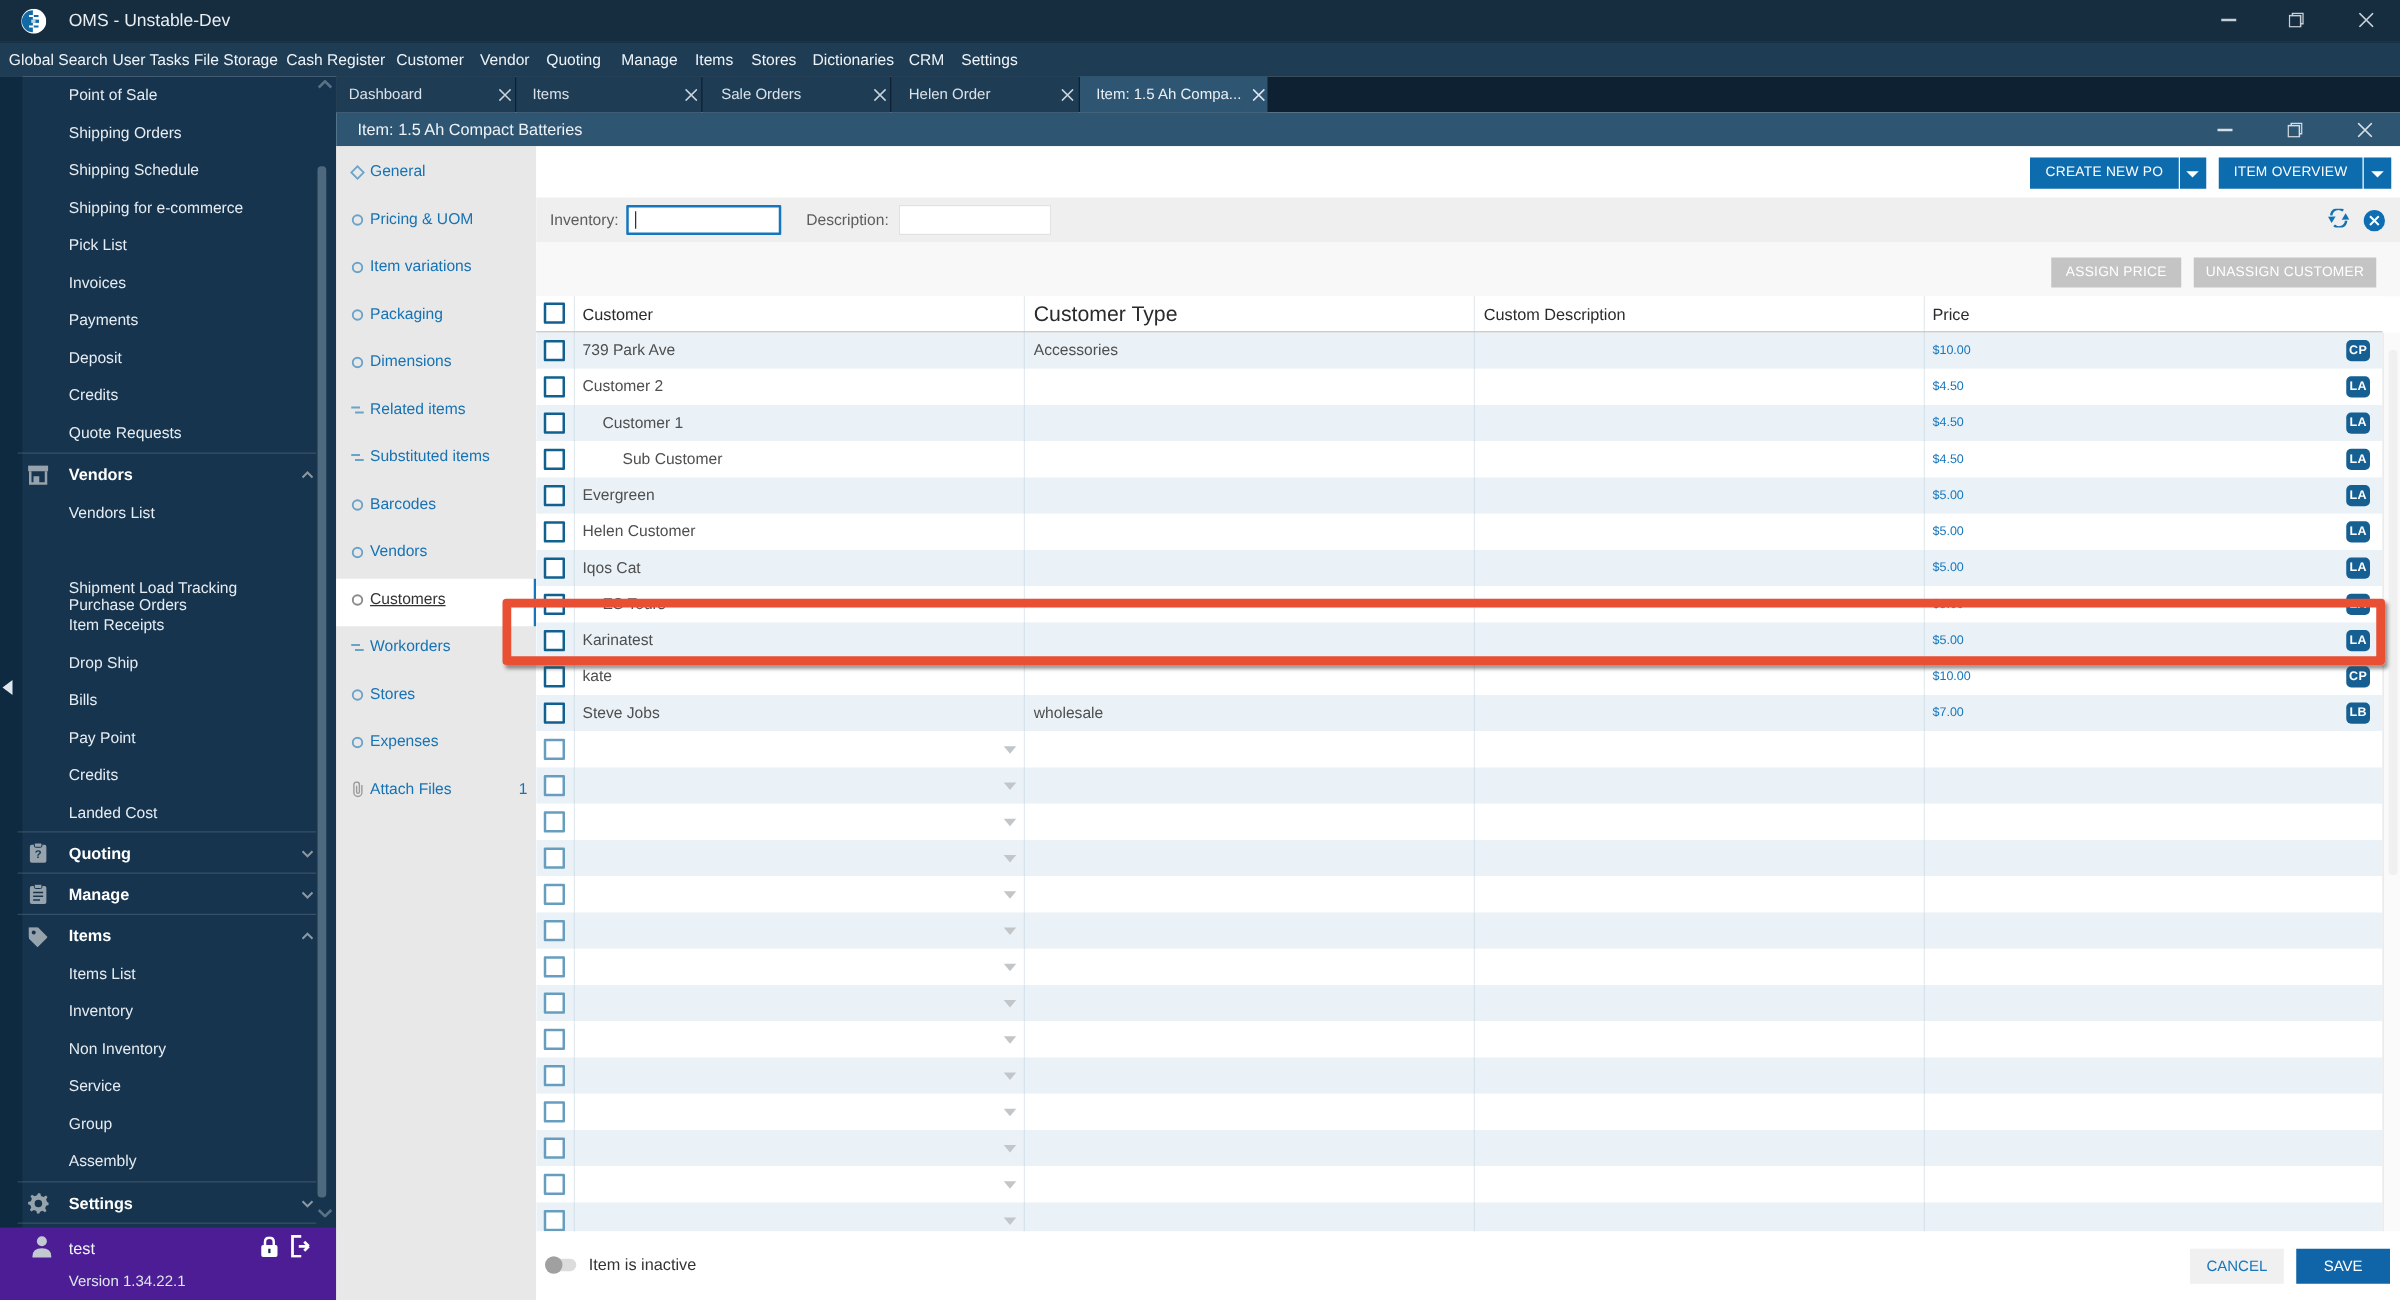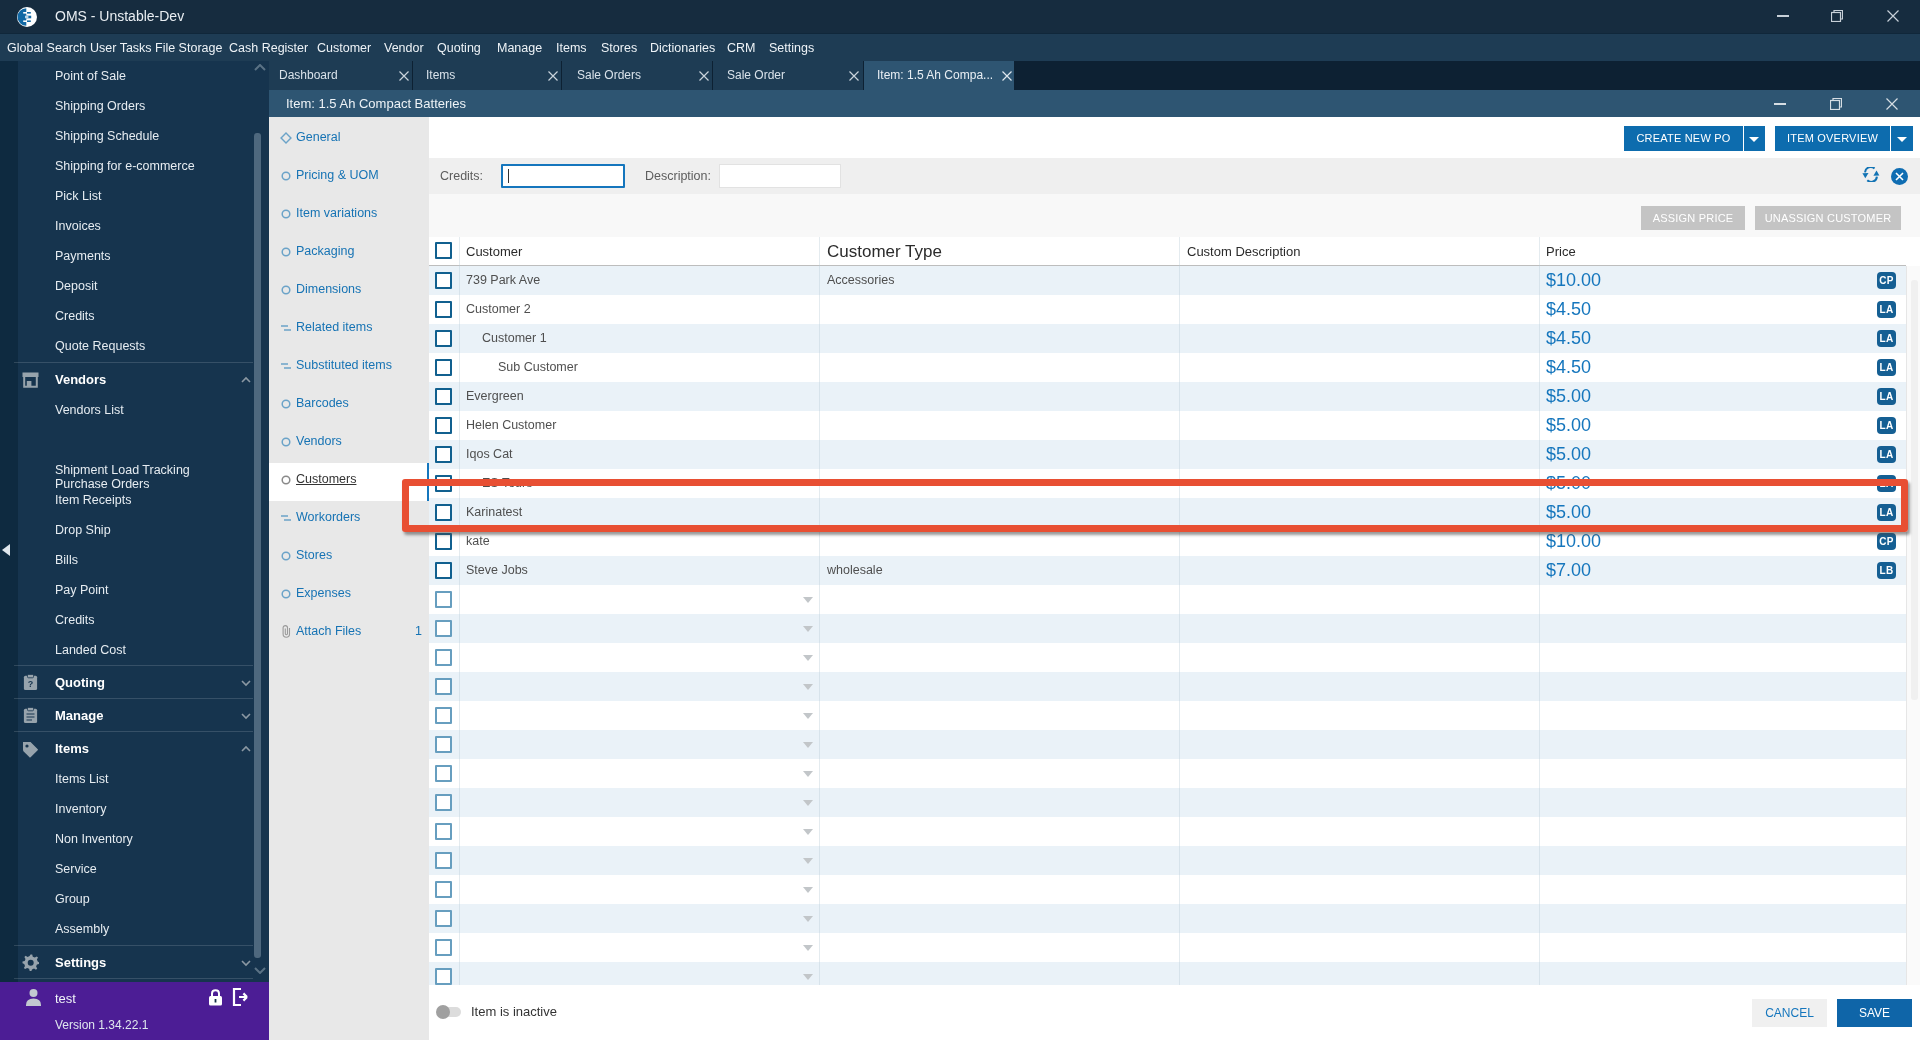--- a/index.html
+++ b/index.html
@@ -7,21 +7,21 @@
 .ab{position:absolute;}
 .menu-item{position:absolute;top:0;height:28px;line-height:28px;color:#eef3f7;font-size:12.5px;}
 .sb-item{position:absolute;left:55px;color:#e6ecf1;font-size:12.5px;white-space:nowrap;}
 .sb-head{position:absolute;left:55px;color:#ffffff;font-size:13px;font-weight:bold;white-space:nowrap;}
 .sb-sep{position:absolute;left:14px;width:239px;height:1px;background:rgba(255,255,255,0.14);}
 .chev{position:absolute;width:10px;height:10px;}
 .tab{position:absolute;top:0;height:29px;background:#1e3c54;}
 .tab-t{position:absolute;top:0;height:29px;line-height:29px;font-size:12px;color:#d9e2ea;white-space:nowrap;}
 .nav-item{position:absolute;left:27px;color:#1673b4;font-size:12.5px;white-space:nowrap;}
 .row-txt{position:absolute;top:0;height:29px;line-height:29px;font-size:12.5px;color:#4f4f4f;white-space:nowrap;}
-.price{position:absolute;left:1117px;top:0;height:29px;line-height:29px;font-size:18px;color:#1576bd;}
+.price{position:absolute;left:1117px;top:0;height:29px;line-height:29px;font-size:10px;color:#1576bd;}
 .badge{position:absolute;left:1448px;top:6px;width:19px;height:17px;background:#155f93;border-radius:4px;color:#fff;font-size:10px;font-weight:bold;text-align:center;line-height:17px;letter-spacing:0.3px;}
 .cb{position:absolute;left:435px;top:6px;width:13px;height:13px;background:#fff;border:2px solid #11608f;border-radius:1px;}
 .cb-l{border-color:#679ebf;}
 .caret{position:absolute;left:374px;top:12px;width:0;height:0;border-left:5.5px solid transparent;border-right:5.5px solid transparent;border-top:6px solid #c2c6c9;}
 .gridline{position:absolute;top:0;width:1px;height:719px;background:rgba(185,202,214,0.38);}
 </style>
 </head>
 <body>
 
 <div class="ab" style="left:0;top:0;width:1920px;height:33px;background:#162c3f;">
@@ -179,21 +179,21 @@
   <div class="tab-t" style="left:157px;">Items</div>
   <svg class="ab" style="left:279px;top:10px;" width="10" height="10" viewBox="0 0 10 10">
       <path d="M0.5 0.5 L9.5 9.5 M9.5 0.5 L0.5 9.5" stroke="#c9d3dc" stroke-width="1.2"></path>
     </svg>
   <div class="tab" style="left:293px;width:150px;"></div>
   <div class="tab-t" style="left:308px;">Sale Orders</div>
   <svg class="ab" style="left:430px;top:10px;" width="10" height="10" viewBox="0 0 10 10">
       <path d="M0.5 0.5 L9.5 9.5 M9.5 0.5 L0.5 9.5" stroke="#c9d3dc" stroke-width="1.2"></path>
     </svg>
   <div class="tab" style="left:444px;width:150px;"></div>
-  <div class="tab-t" style="left:458px;">Sale Order</div>
+  <div class="tab-t" style="left:458px;">Helen Order</div>
   <svg class="ab" style="left:580px;top:10px;" width="10" height="10" viewBox="0 0 10 10">
       <path d="M0.5 0.5 L9.5 9.5 M9.5 0.5 L0.5 9.5" stroke="#c9d3dc" stroke-width="1.2"></path>
     </svg>
   <div class="tab" style="left:595px;width:150px;background:#2e5572;"></div>
   <div class="tab-t" style="left:608px;color:#e9eff4;">Item: 1.5 Ah Compa...</div>
   <svg class="ab" style="left:733px;top:10px;" width="10" height="10" viewBox="0 0 10 10">
       <path d="M0.5 0.5 L9.5 9.5 M9.5 0.5 L0.5 9.5" stroke="#dfe7ee" stroke-width="1.2"></path>
     </svg>
 </div>
 
@@ -275,21 +275,21 @@
 <div class="ab" style="left:429px;top:117px;width:1491px;height:923px;background:#ffffff;">
 
   <div class="ab" style="left:1195px;top:9px;width:119px;height:25px;background:#0d6cae;color:#fff;font-size:11px;text-align:center;line-height:25px;letter-spacing:0.2px;">CREATE NEW PO</div>
   <div class="ab" style="left:1315px;top:9px;width:21px;height:25px;background:#0d6cae;"></div>
   <div class="ab" style="left:1320px;top:20px;width:0;height:0;border-left:5px solid transparent;border-right:5px solid transparent;border-top:5px solid #fff;"></div>
   <div class="ab" style="left:1346px;top:9px;width:115px;height:25px;background:#0d6cae;color:#fff;font-size:11px;text-align:center;line-height:25px;letter-spacing:0.2px;">ITEM OVERVIEW</div>
   <div class="ab" style="left:1462px;top:9px;width:22px;height:25px;background:#0d6cae;"></div>
   <div class="ab" style="left:1468px;top:20px;width:0;height:0;border-left:5px solid transparent;border-right:5px solid transparent;border-top:5px solid #fff;"></div>
 
   <div class="ab" style="left:0;top:41px;width:1491px;height:36px;background:#efefef;">
-    <div class="ab" style="left:11px;top:0;height:36px;line-height:36px;font-size:12.5px;color:#5c5c5c;">Credits:</div>
+    <div class="ab" style="left:11px;top:0;height:36px;line-height:36px;font-size:12.5px;color:#5c5c5c;">Inventory:</div>
     <div class="ab" style="left:72px;top:6px;width:120px;height:20px;background:#fff;border:2px solid #1576bd;border-radius:1px;"></div>
     <div class="ab" style="left:79px;top:11px;width:1px;height:14px;background:#333;"></div>
     <div class="ab" style="left:216px;top:0;height:36px;line-height:36px;font-size:12.5px;color:#5c5c5c;">Description:</div>
     <div class="ab" style="left:290px;top:6px;width:122px;height:24px;background:#fff;box-sizing:border-box;border:1px solid #e2e2e2;"></div>
     <svg class="ab" style="left:1433px;top:9px;" width="18" height="15" viewBox="0 0 18 15">
       <path d="M12.5 1.5 A5.7 5.7 0 0 0 3.0 5.3" fill="none" stroke="#1273b4" stroke-width="2"></path>
       <path d="M5.3 13.3 A5.7 5.7 0 0 0 14.9 9.6" fill="none" stroke="#1273b4" stroke-width="2"></path>
       <path d="M0.4 6.3 L6.5 6.1 L3.3 11.3 Z" fill="#1273b4"></path>
       <path d="M17.4 8.5 L11.4 8.8 L14.5 3.5 Z" fill="#1273b4"></path>
     </svg>

